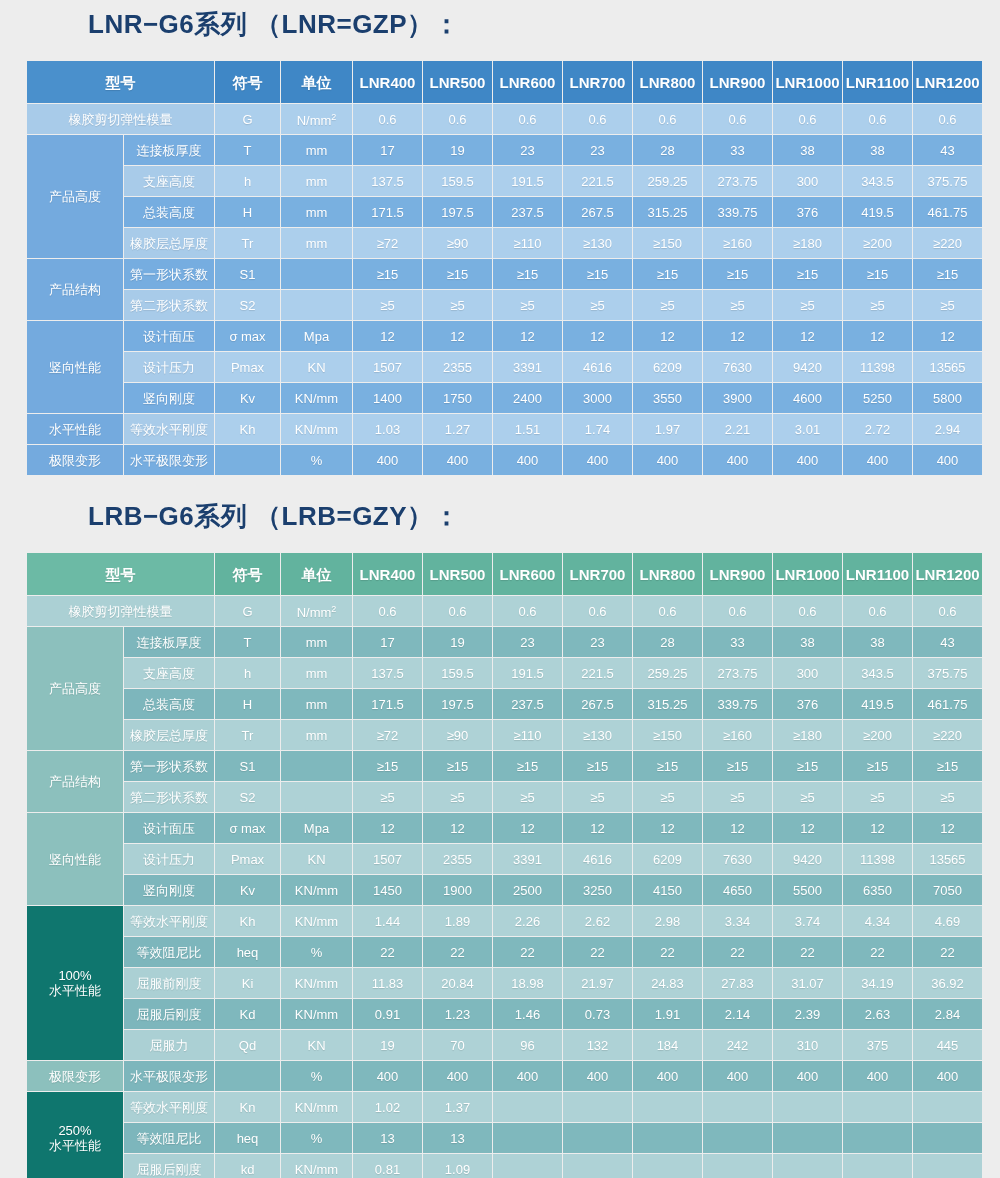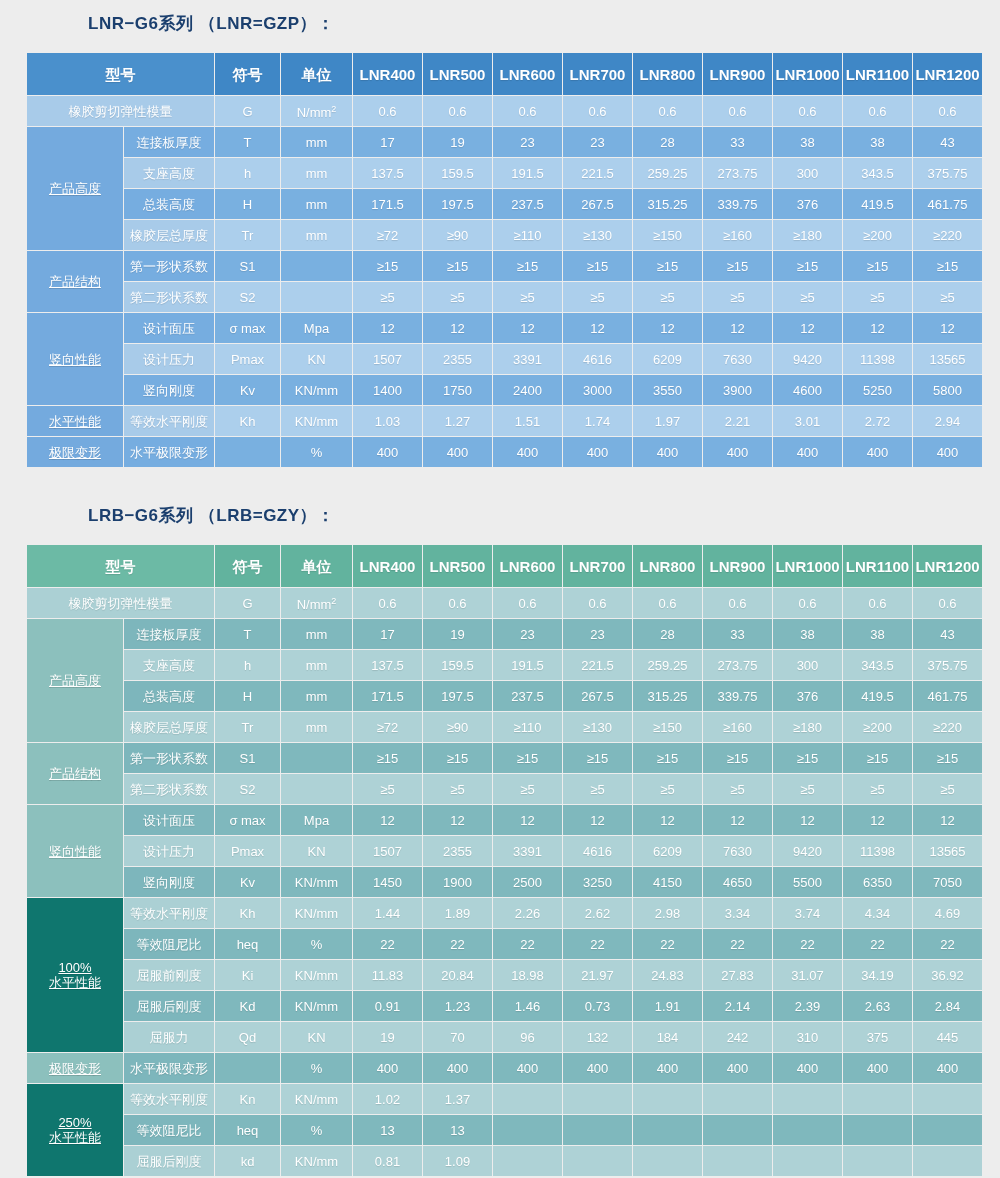--- a/index.html
+++ b/index.html
@@ -9,40 +9,40 @@
     font-family:"Liberation Sans","DejaVu Sans",sans-serif;
     -webkit-font-smoothing:antialiased;
   }
   .page{position:relative;width:1000px;height:1178px;overflow:hidden;}
 
   .section{position:absolute;left:0;width:1000px;}
   #section-lnr{top:0;}
   #section-lrb{top:492px;}
 
   .title{
-    font-size:17px;font-weight:bold;color:#1b3f6e;
+    font-size:26px;font-weight:bold;color:#1b3f6e;
     letter-spacing:.5px;padding-left:88px;
-    height:52px;line-height:48px;white-space:nowrap;
+    height:60px;line-height:48px;white-space:nowrap;
   }
 
   table.spec{
     border-collapse:separate;border-spacing:1px;
     margin-left:26px;width:950px;table-layout:fixed;
   }
   table.spec td,table.spec th{
     padding:0;margin:0;text-align:center;vertical-align:middle;
     color:#ffffff;font-size:13px;font-weight:normal;
     height:30px;line-height:15px;
     text-shadow:0 1px 1px rgba(0,0,0,.12);
     overflow:hidden;
   }
   table.spec th{font-weight:bold;font-size:15px;height:42px;}
   td.num{font-size:13.5px;}
   td.rowlabel{font-size:13.5px;}
-  td.grouplabel{font-size:13.5px;line-height:18px;text-decoration:underline;}
+  td.grouplabel{font-size:13.5px;line-height:18px;}
   col.c-sym{width:65px;}
   col.c-unit{width:71px;}
   col.c-data{width:69px;}
 
   
   .blue th{background:#3f87c6;}
   .blue th.hdr-main{background:#4a90cc;}
   .blue td.grouplabel{background:#74aade;}
   .blue tr.odd td{background:#accfec;}
   .blue tr.even td{background:#79b0e0;}

